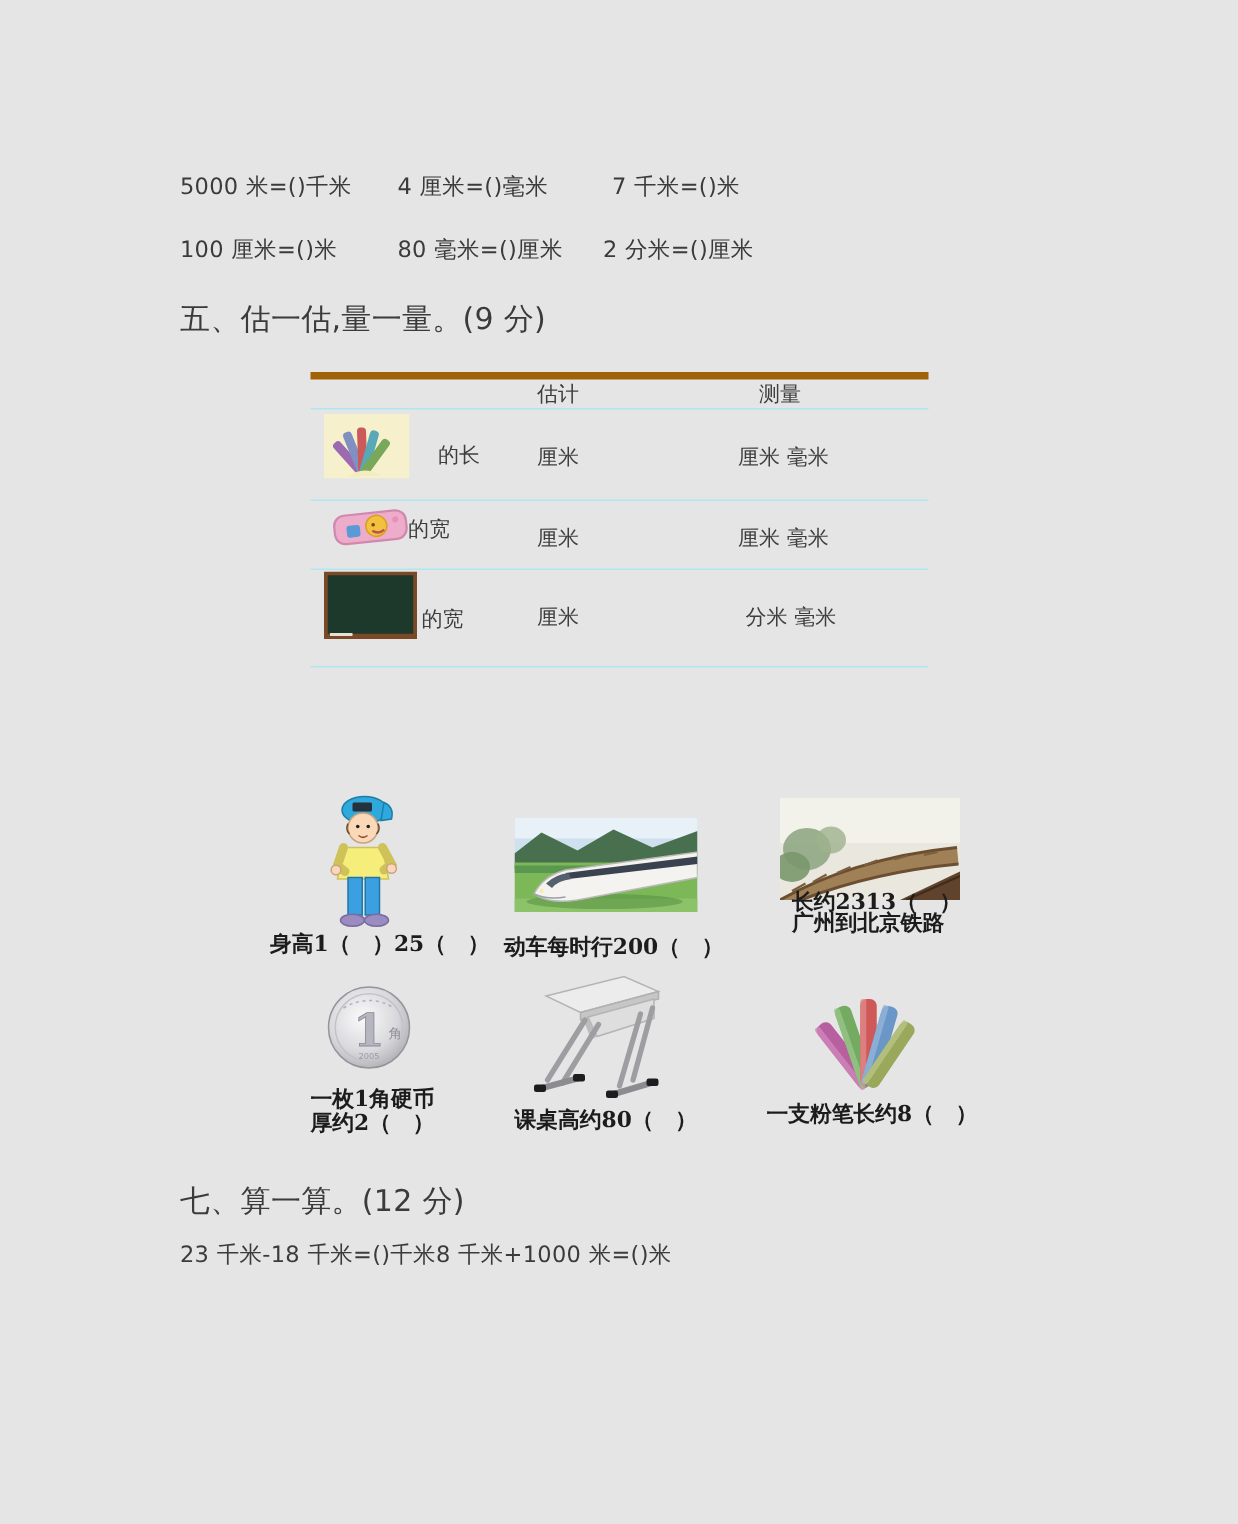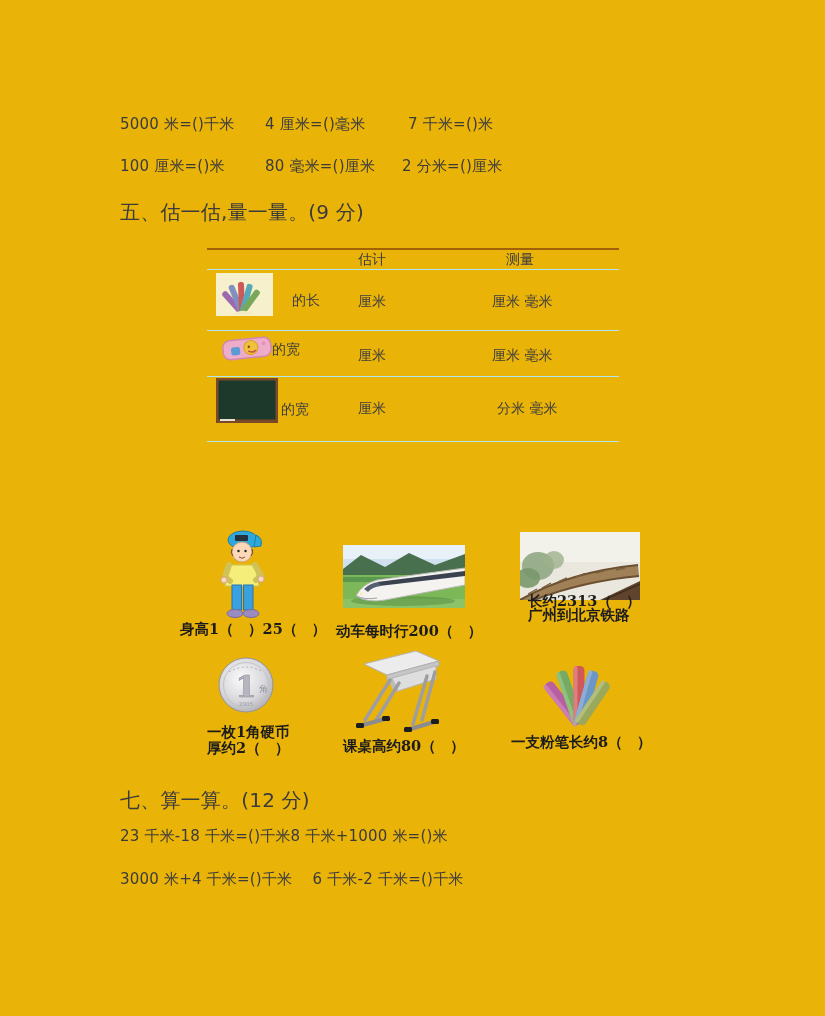--- a/index.html
+++ b/index.html
@@ -1,24 +1,24 @@
 <!DOCTYPE html>
 <html><head>
 <meta charset="utf-8">
 <style>
   html,body{margin:0;padding:0;background:#fff;}
-  .page{position:relative;width:825px;height:1016px;background:#eab308;overflow:hidden;
+  .page{position:relative;width:825px;height:1016px;background:#e5e5e5;overflow:hidden;
         font-family:"DejaVu Sans","Liberation Sans",sans-serif;color:#3b3b3b;}
   .abs{position:absolute;}
   .body-text{font-size:15px;white-space:pre;letter-spacing:.2px;}
   .heading{font-size:20px;white-space:pre;letter-spacing:.2px;}
   .tbl-text{font-size:14px;color:#3e3e3e;white-space:pre;}
   .caption{font-family:"DejaVu Serif","Liberation Serif",serif;font-weight:bold;
            font-size:14.5px;color:#1c1c1c;white-space:pre;}
-  .etable{position:absolute;left:207px;top:248px;width:412px;border-top:2px solid #a16207;}
+  .etable{position:absolute;left:207px;top:248px;width:412px;border-top:5px solid #a16207;}
   .etable .row{position:relative;border-bottom:1px solid #aee7f0;}
   .r-head{height:19px;}
   .r-1{height:60px;}
   .r-2{height:45px;}
   .r-3{height:64px;}
 </style>
 </head>
 <body>
 
 <div class="page">
@@ -215,15 +215,14 @@
       <g transform="rotate(34)">
           <rect x="-5.5" y="-50" width="11" height="50" rx="4.5" fill="#9aa85c"></rect>
           <rect x="-5.5" y="-50" width="4" height="50" rx="2" fill="#b8c384" opacity="0.8"></rect>
         </g>
     </g>
   </svg>
   <div class="abs caption" style="left:511px;top:733px">一支粉笔长约8（　）</div>
 
   <div class="abs heading" style="left:120px;top:787px">七、算一算。(12 分)</div>
   <div class="abs body-text" style="left:120px;top:827px">23 千米-18 千米=()千米8 千米+1000 米=()米</div>
-  <div class="abs body-text" style="left:120px;top:870px">3000 米+4 千米=()千米　 6 千米-2 千米=()千米</div>
 
 </div>
 
 </body></html>

